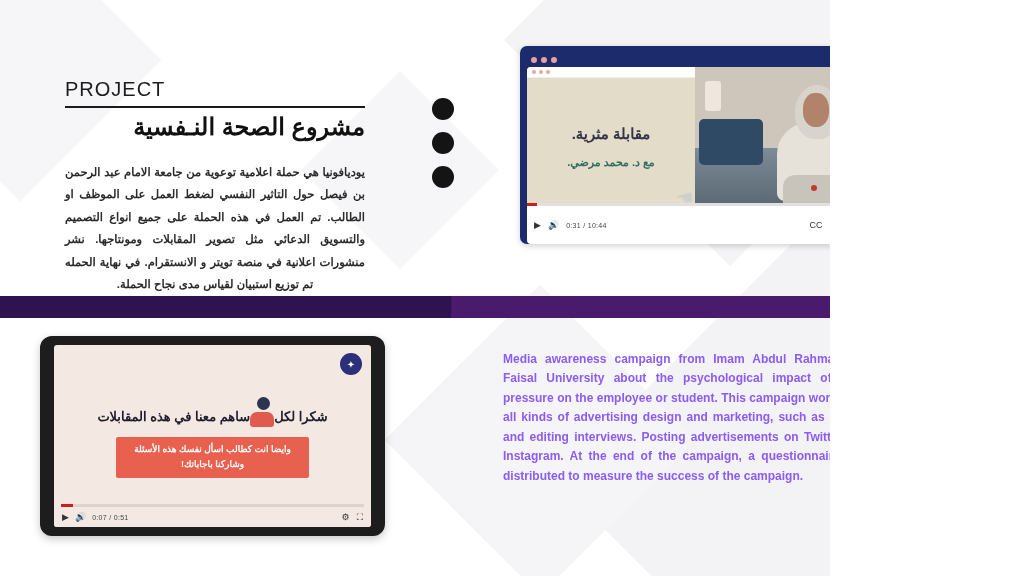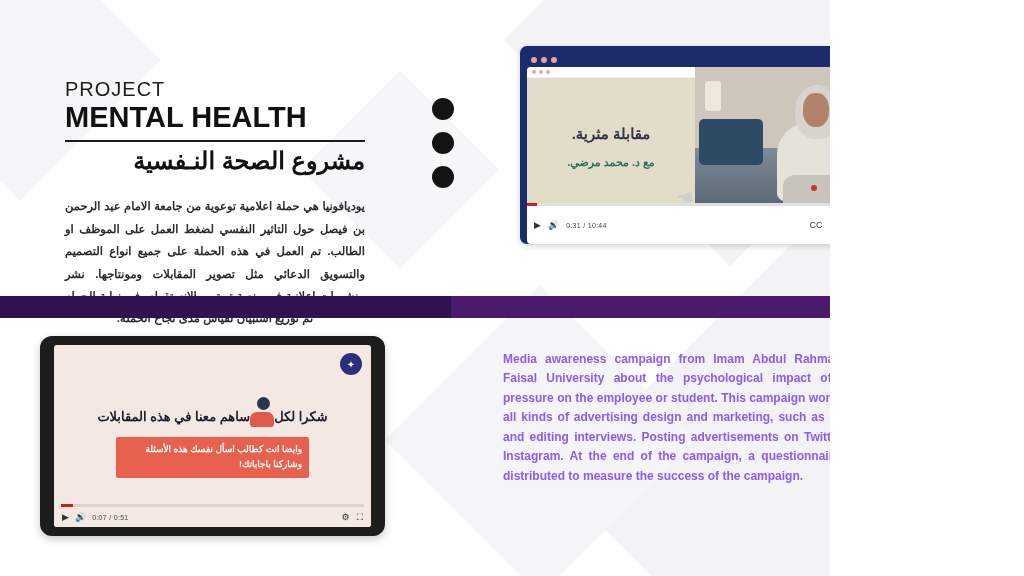--- a/index.html
+++ b/index.html
@@ -250,20 +250,21 @@
     position: absolute; left: 196px; top: 52px;
     width: 26px; height: 30px;
   }
   .t-person .h { width: 13px; height: 13px; border-radius: 50%; background: #2b3550; margin: 0 auto; }
   .t-person .b { width: 24px; height: 15px; border-radius: 7px 7px 3px 3px; background: #e05a4e; margin-top: 2px; }
   .t-redbox {
     position: absolute; left: 62px; right: 62px; top: 92px;
     background: #e8614f;
     color: #fff;
     direction: rtl;
+    text-align: center;
     font-size: 9px;
     font-weight: bold;
     line-height: 1.7;
     padding: 5px 7px;
     border-radius: 2px;
   }
   .t-progress {
     position: absolute; left: 7px; right: 7px; bottom: 20px;
     height: 3px; background: #ddd3cb;
   }
@@ -294,21 +295,20 @@
 <div id="page">
 
   <div class="deco d1"></div>
   <div class="deco d2"></div>
   <div class="deco d3"></div>
   <div class="deco d4"></div>
   <div class="deco d5"></div>
 
   <div class="top-left">
     <div class="kicker">PROJECT</div>
-    <div class="title-en">MENTAL HEALTH</div>
     <div class="rule"></div>
     <div class="title-ar">مشروع الصحة النـفسية</div>
     <div class="body-ar">يوديافونيا هي حملة اعلامية توعوية من جامعة الامام عبد الرحمن بن فيصل حول التاثير النفسي لضغط العمل على الموظف او الطالب. تم العمل في هذه الحملة على جميع انواع التصميم والتسويق الدعائي مثل تصوير المقابلات ومونتاجها. نشر منشورات اعلانية في منصة تويتر و الانستقرام. في نهاية الحمله تم توزيع استبيان لقياس مدى نجاح الحملة.</div>
   </div>
 
   <div class="dots top">
     <div class="dot"></div>
     <div class="dot"></div>
     <div class="dot"></div>
   </div>

